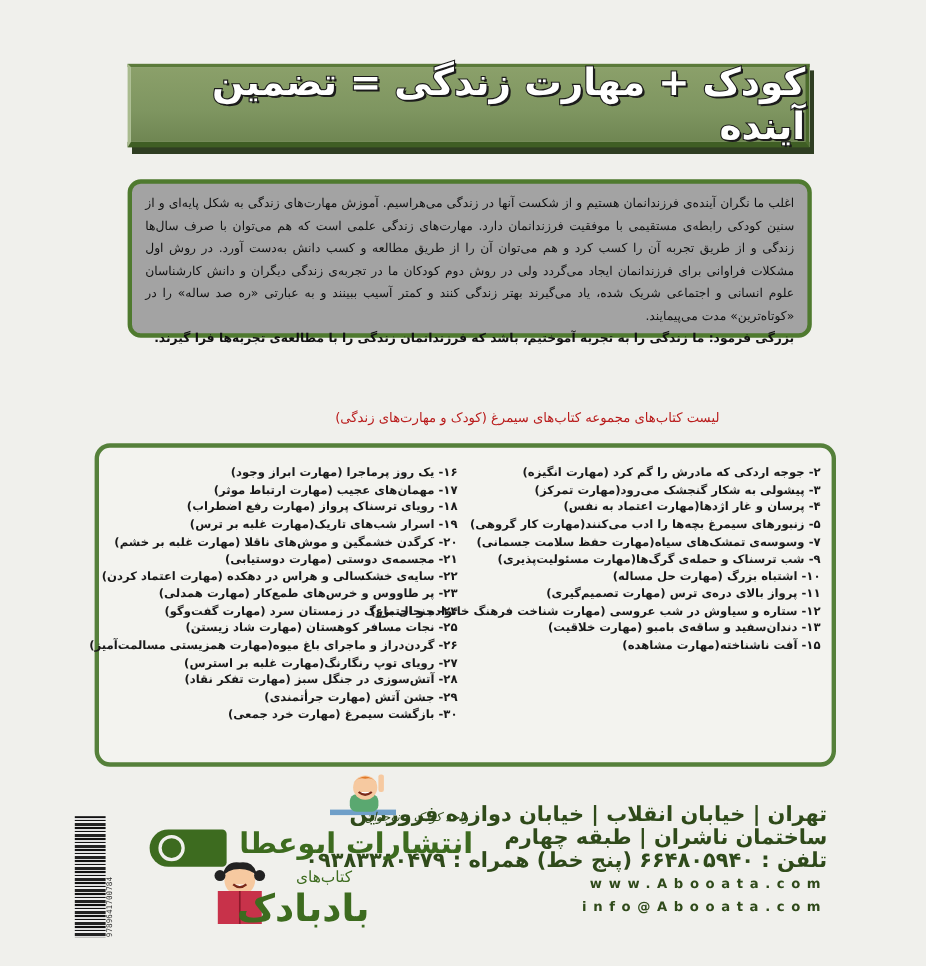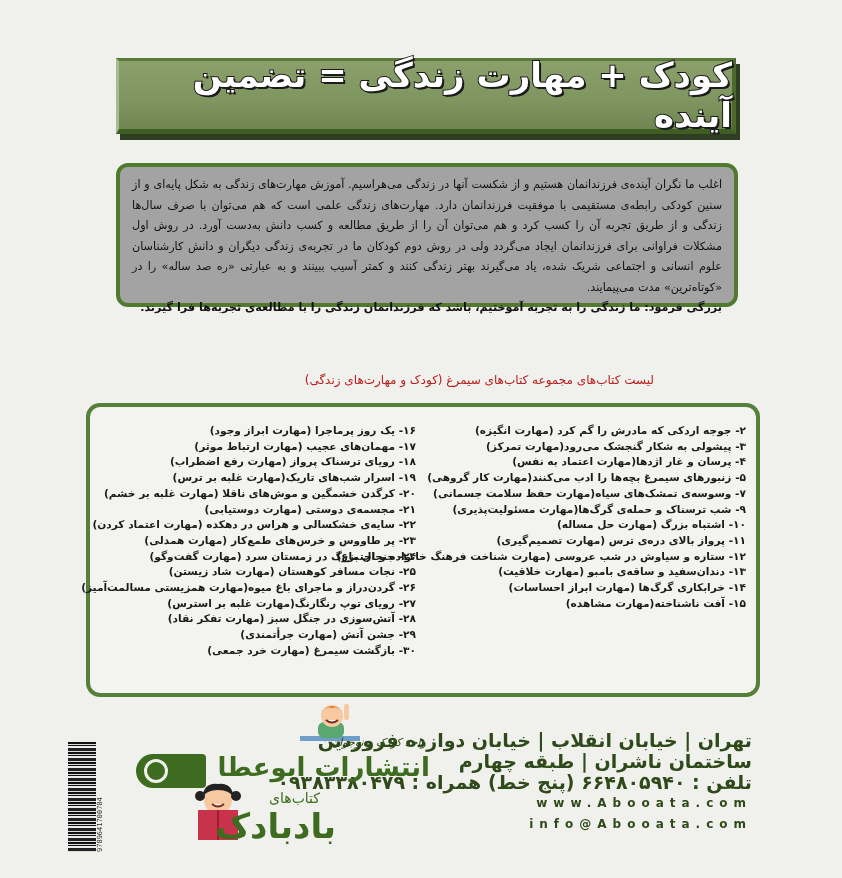--- a/index.html
+++ b/index.html
@@ -136,21 +136,20 @@
     <div>۲- جوجه اردکی که مادرش را گم کرد (مهارت انگیزه)</div>
     <div>۳- پیشولی به شکار گنجشک می‌رود(مهارت تمرکز)</div>
     <div>۴- پرسان و غار اژدها(مهارت اعتماد به نفس)</div>
     <div>۵- زنبورهای سیمرغ بچه‌ها را ادب می‌کنند(مهارت کار گروهی)</div>
     <div>۷- وسوسه‌ی تمشک‌های سیاه(مهارت حفظ سلامت جسمانی)</div>
     <div>۹- شب ترسناک و حمله‌ی گرگ‌ها(مهارت مسئولیت‌پذیری)</div>
     <div>۱۰- اشتباه بزرگ (مهارت حل مساله)</div>
     <div>۱۱- پرواز بالای دره‌ی ترس (مهارت تصمیم‌گیری)</div>
     <div>۱۲- ستاره و سیاوش در شب عروسی (مهارت شناخت فرهنگ خانواده و اجتماع)</div>
     <div>۱۳- دندان‌سفید و ساقه‌ی بامبو (مهارت خلاقیت)</div>
-    <div>۱۴- خرابکاری گرگ‌ها (مهارت ابراز احساسات)</div>
     <div>۱۵- آفت ناشناخته(مهارت مشاهده)</div>
   </div>
   <div class="col left">
     <div>۱۶- یک روز پرماجرا (مهارت ابراز وجود)</div>
     <div>۱۷- مهمان‌های عجیب (مهارت ارتباط موثر)</div>
     <div>۱۸- رویای ترسناک پرواز (مهارت رفع اضطراب)</div>
     <div>۱۹- اسرار شب‌های تاریک(مهارت غلبه بر ترس)</div>
     <div>۲۰- کرگدن خشمگین و موش‌های ناقلا (مهارت غلبه بر خشم)</div>
     <div>۲۱- مجسمه‌ی دوستی (مهارت دوستیابی)</div>
     <div>۲۲- سایه‌ی خشکسالی و هراس در دهکده (مهارت اعتماد کردن)</div>

